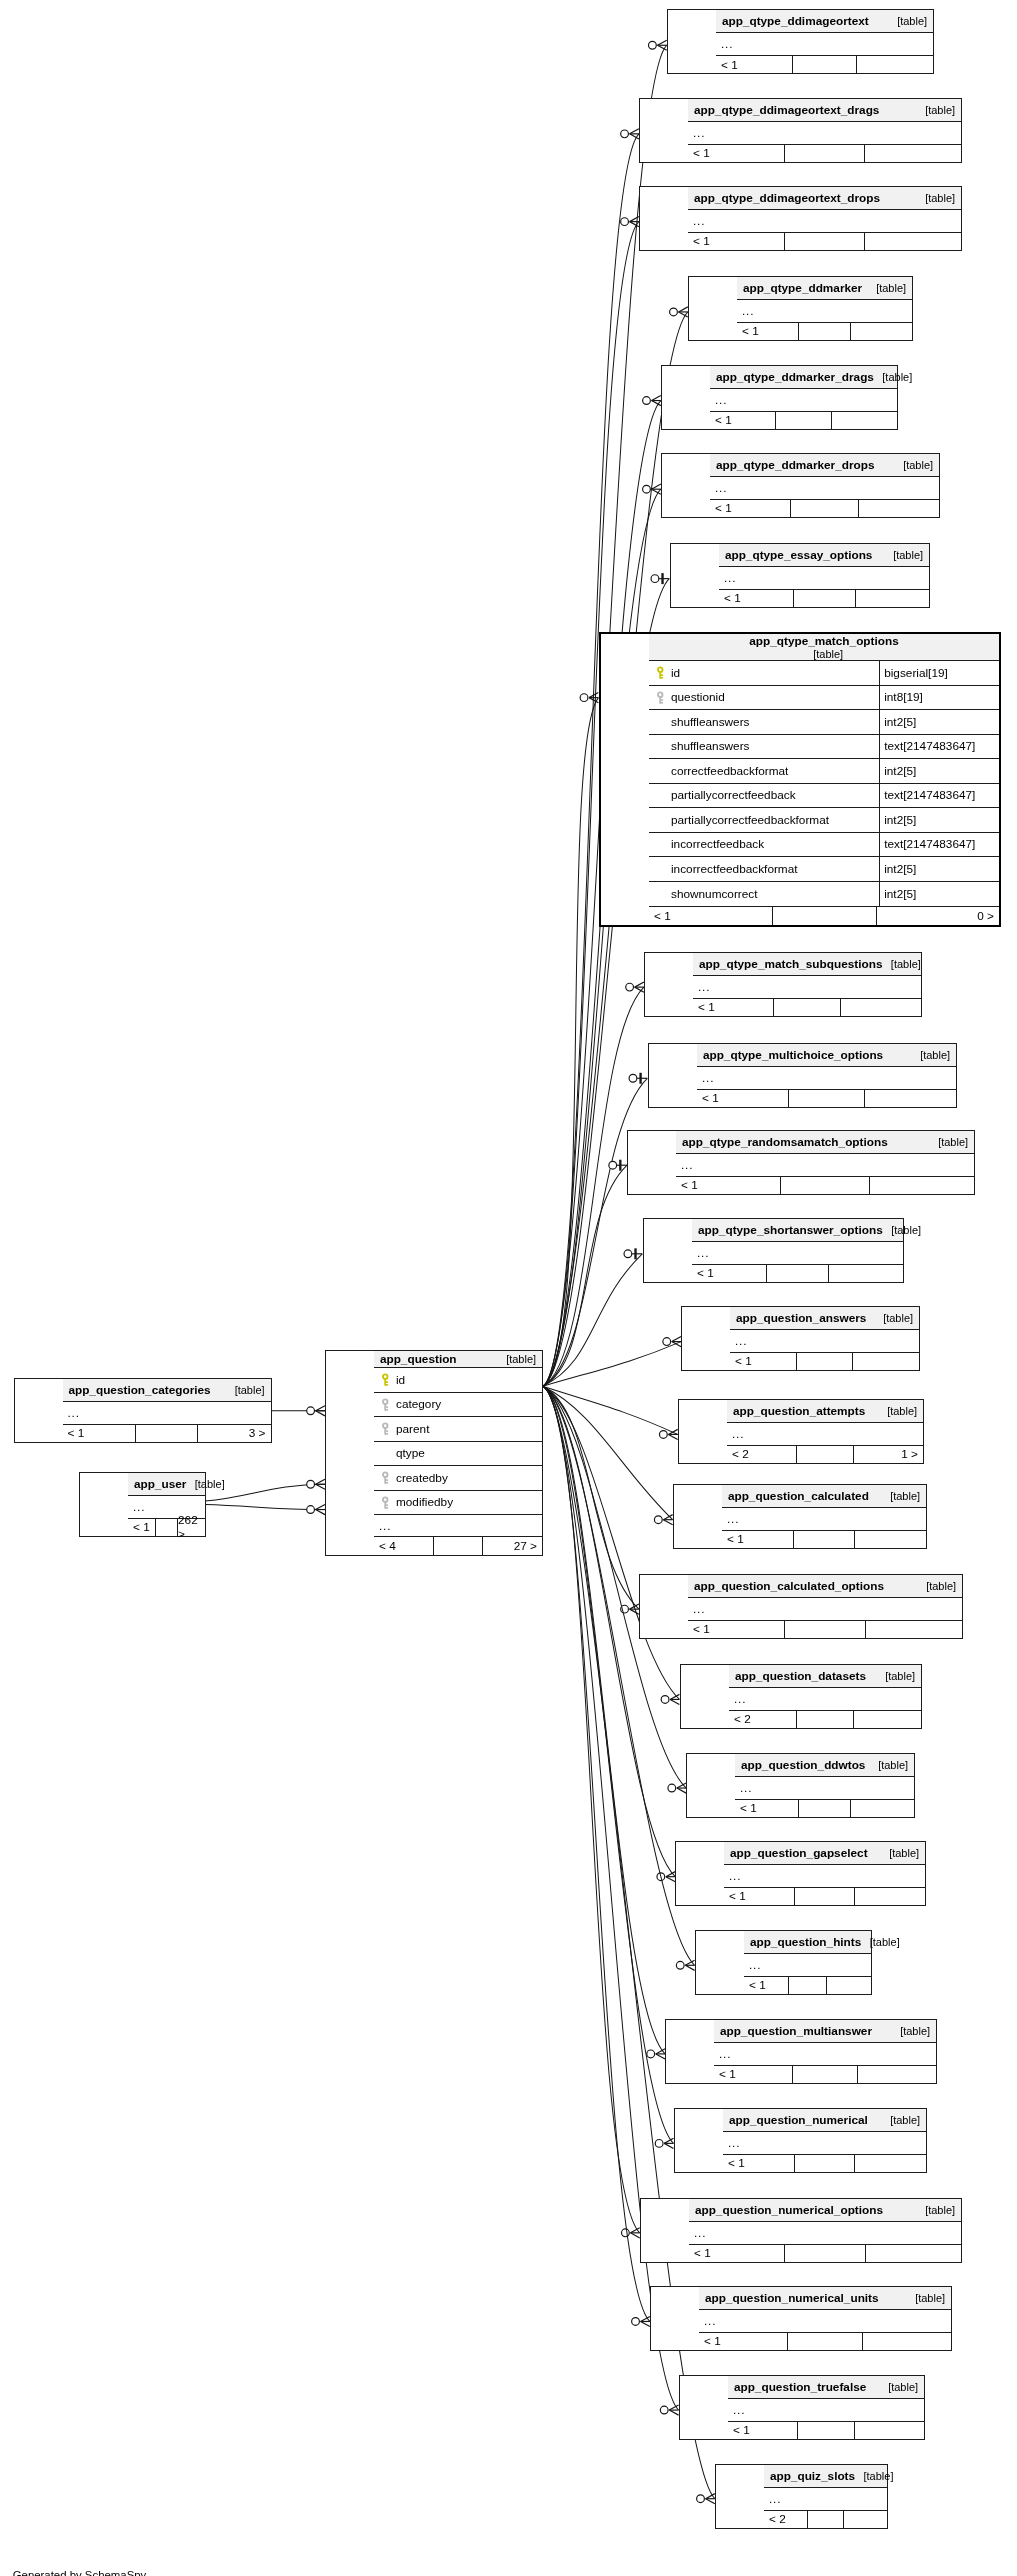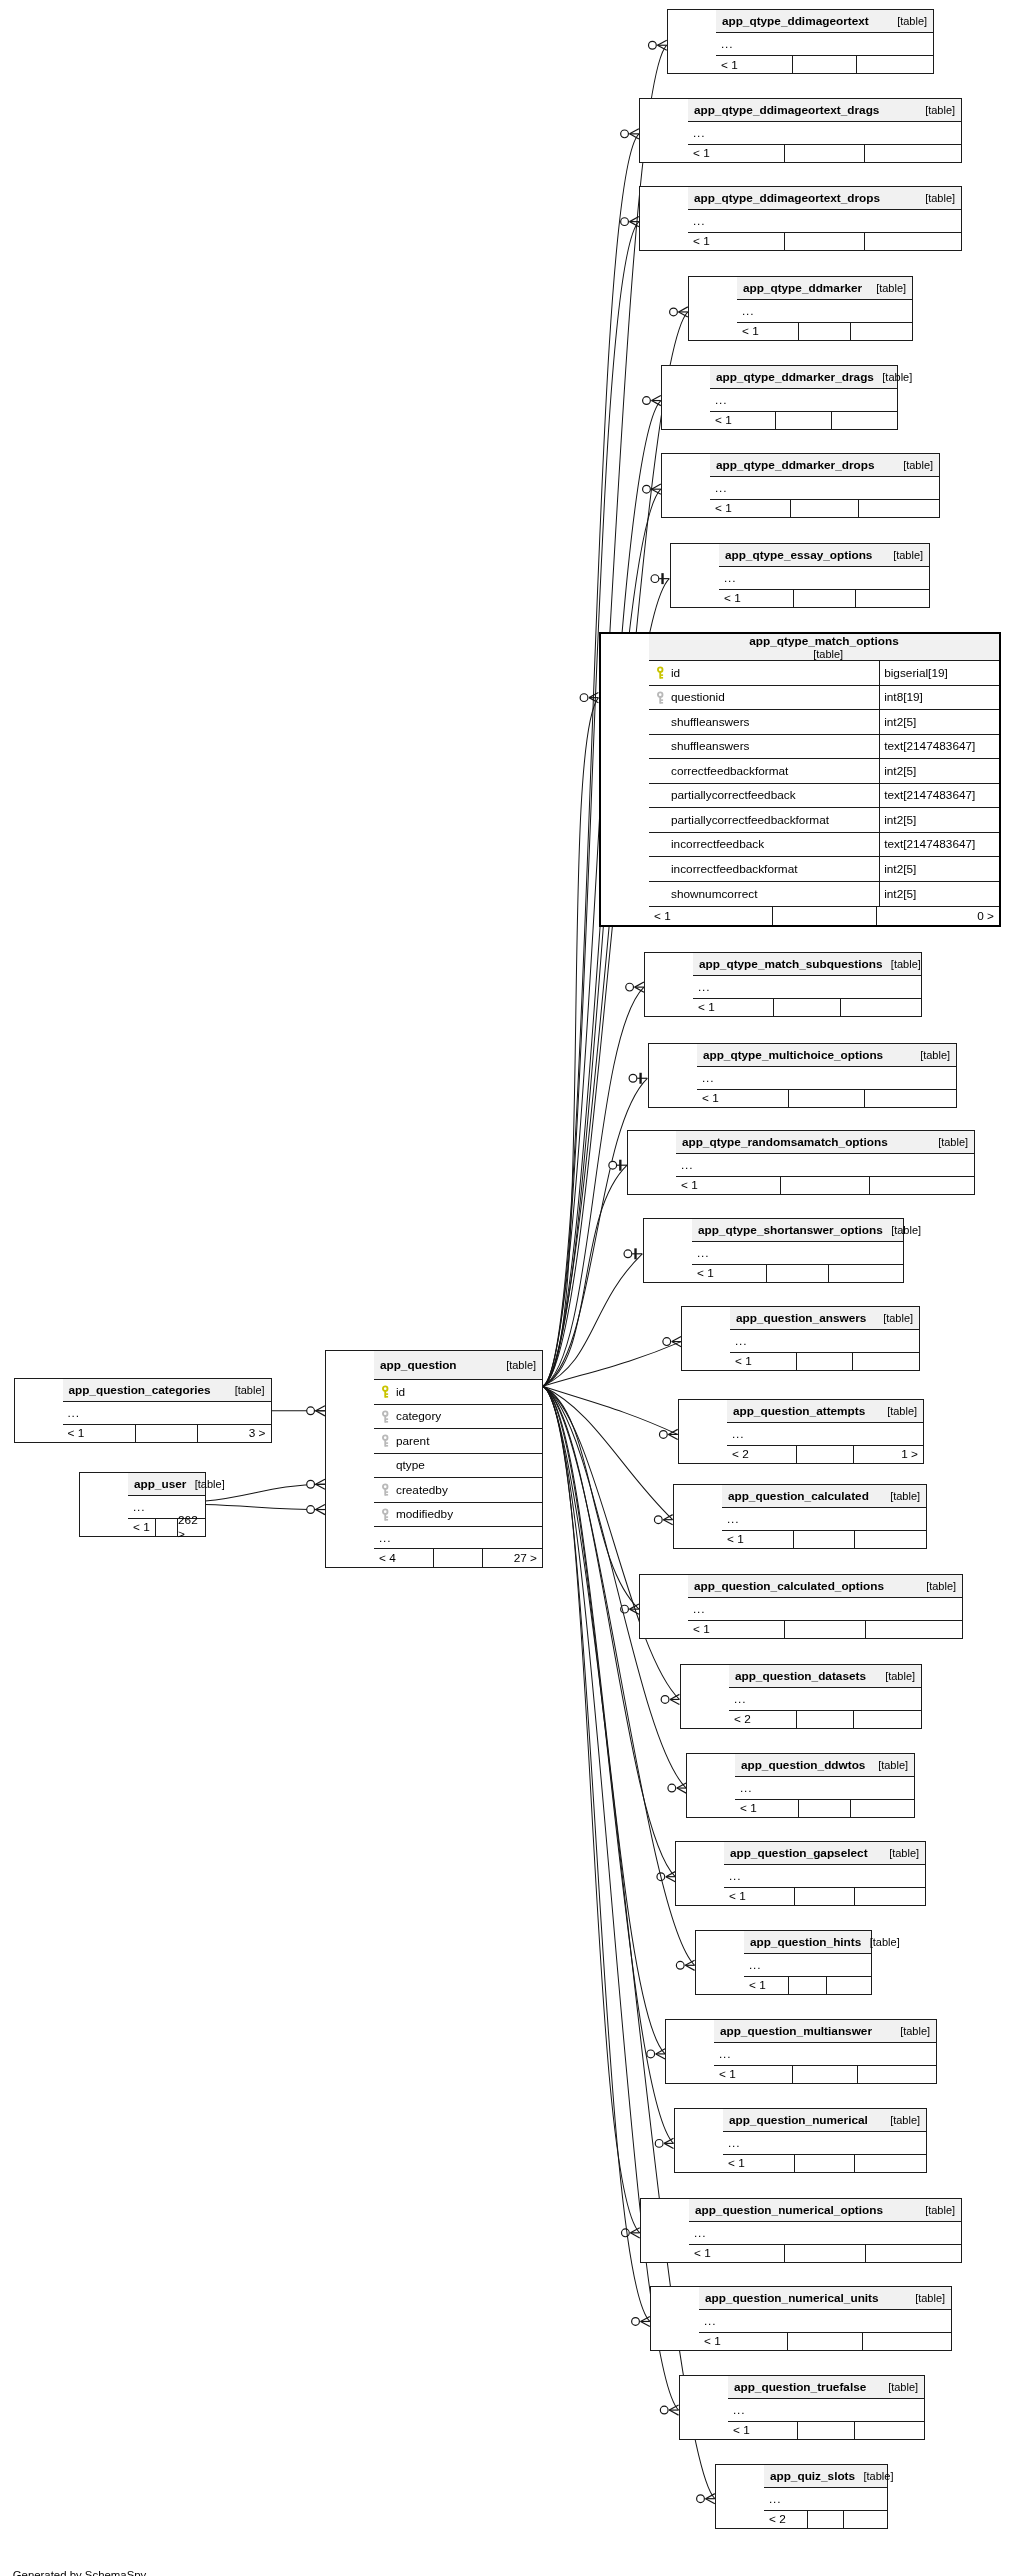--- a/index.html
+++ b/index.html
@@ -21,21 +21,21 @@
   .ctype{font-size:11.8px;margin-left:auto;white-space:nowrap;border-left:1.1px solid #1c1c1c;
          align-self:stretch;display:flex;align-items:center;padding-left:4.2px;box-sizing:border-box;}
   .kind-full .ctype{width:120px;flex:0 0 120px;}
   .tbl-f{display:flex;border-top:1.1px solid #1c1c1c;box-sizing:border-box;font-size:11.8px;}
   .tbl-f .fl{width:35%;display:flex;align-items:center;padding-left:5px;box-sizing:border-box;}
   .tbl-f .fm{width:30%;border-left:1.1px solid #1c1c1c;border-right:1.1px solid #1c1c1c;box-sizing:border-box;}
   .tbl-f .fr{width:35%;display:flex;align-items:center;justify-content:flex-end;padding-right:5px;box-sizing:border-box;}
   .kind-mini .tbl-h{height:23px;}
   .kind-mini .tbl-body .row{height:22px;}
   .kind-mini .tbl-f{height:17.7px;}
-  .kind-question .tbl-h{height:29px;}
+  .kind-question .tbl-h{height:17px;}
   .kind-question .tbl-body .row.col-row{height:24.5px;}
   .kind-question .tbl-body .row.ell{height:21px;}
   .kind-question .tbl-f{height:18.6px;}
   .kind-full .tbl-h{height:27px;flex-direction:column;}
   .kind-full .tbl-body .row{height:24.5px;}
   .kind-full .tbl-f{height:19.4px;}
   #footer-note{position:absolute;left:12.7px;top:2545px;font-size:11.4px;z-index:3;margin-top:24px;}
 </style>
 </head>
 <body>

